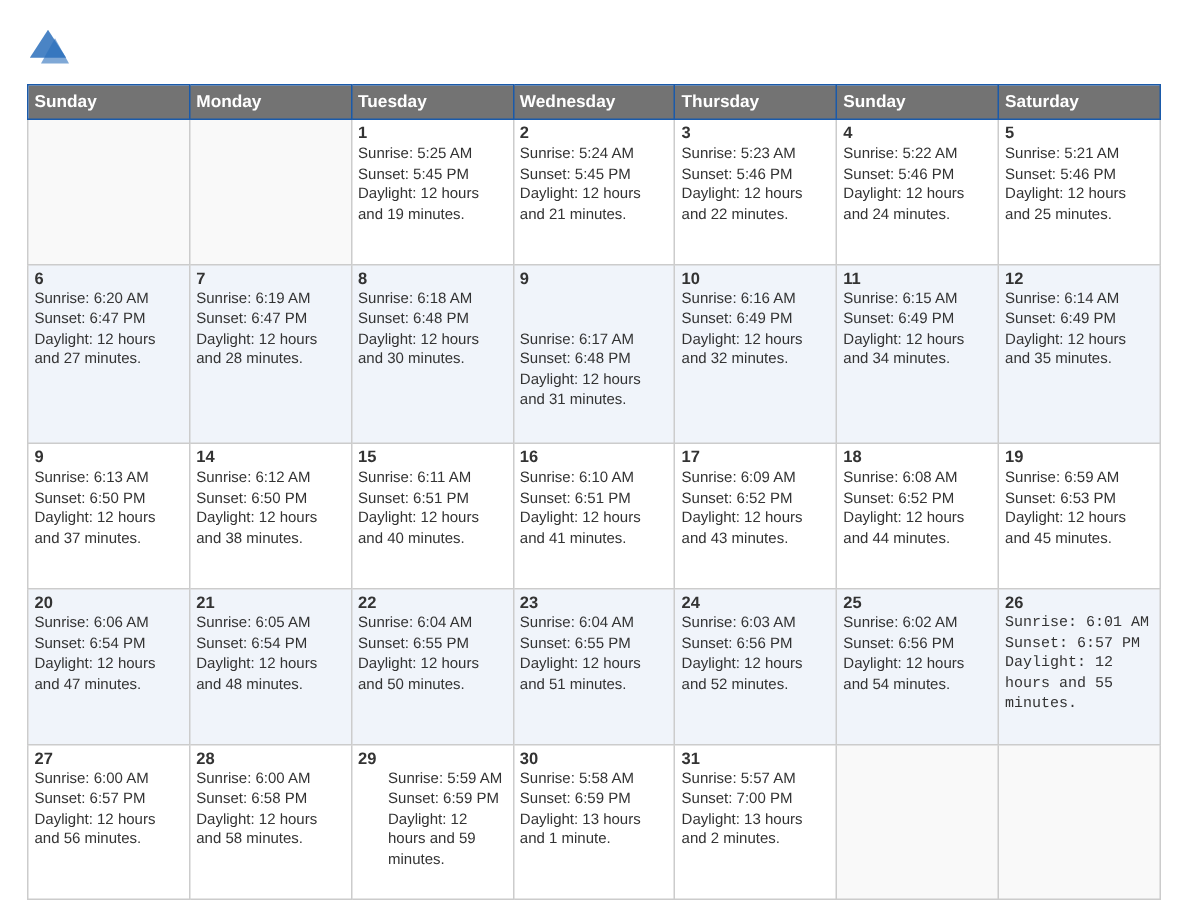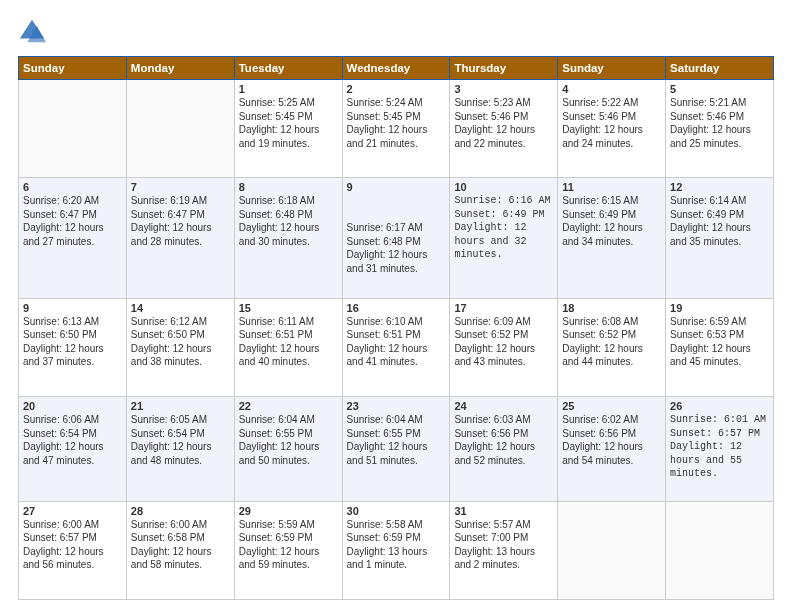--- a/index.html
+++ b/index.html
@@ -60,21 +60,21 @@
       font-size: 14px;
       color: #555;
     }
     .calendar {
       flex: 1;
       border-collapse: collapse;
       width: 100%;
       table-layout: fixed;
     }
     .calendar th {
-      background: #a16207;
+      background: #737373;
       color: #fff;
       font-size: 11.5px;
       font-weight: bold;
       padding: 5px 4px;
       text-align: left;
       border: 1px solid #1a5aaa;
     }
     .calendar td {
       border: 1px solid #ccc;
       vertical-align: top;
@@ -191,21 +191,21 @@
 Daylight: 12 hours and 30 minutes.</div>
           </td>
           <td>
             <span class="day-number">9</span>
             <div class="day-info" style="white-space: pre-line; margin-top: 28px;">Sunrise: 6:17 AM
 Sunset: 6:48 PM
 Daylight: 12 hours and 31 minutes.</div>
           </td>
           <td>
             <span class="day-number">10</span>
-            <div class="day-info" style="white-space: pre-line; font-family: Liberation Mono, monospace;">Sunrise: 6:16 AM
+            <div class="day-info" style="white-space: pre-line;">Sunrise: 6:16 AM
 Sunset: 6:49 PM
 Daylight: 12 hours and 32 minutes.</div>
           </td>
           <td>
             <span class="day-number">11</span>
             <div class="day-info" style="white-space: pre-line;">Sunrise: 6:15 AM
 Sunset: 6:49 PM
 Daylight: 12 hours and 34 minutes.</div>
           </td>
           <td>
@@ -311,21 +311,21 @@
 Daylight: 12 hours and 56 minutes.</div>
           </td>
           <td>
             <span class="day-number">28</span>
             <div class="day-info" style="white-space: pre-line;">Sunrise: 6:00 AM
 Sunset: 6:58 PM
 Daylight: 12 hours and 58 minutes.</div>
           </td>
           <td>
             <span class="day-number">29</span>
-            <div class="day-info" style="white-space: pre-line;">Sunrise: 5:59 AM
+            <div class="day-info" style="white-space: pre-line; margin-left: 20px;">Sunrise: 5:59 AM
 Sunset: 6:59 PM
 Daylight: 12 hours and 59 minutes.</div>
           </td>
           <td>
             <span class="day-number">30</span>
             <div class="day-info" style="white-space: pre-line;">Sunrise: 5:58 AM
 Sunset: 6:59 PM
 Daylight: 13 hours and 1 minute.</div>
           </td>
           <td>

